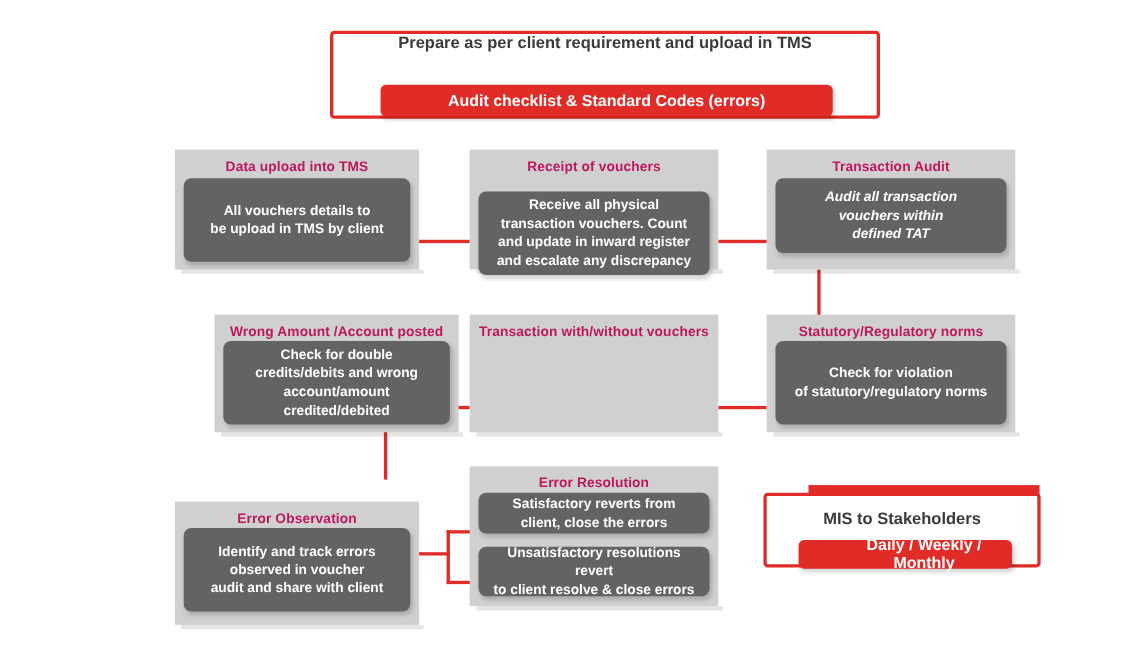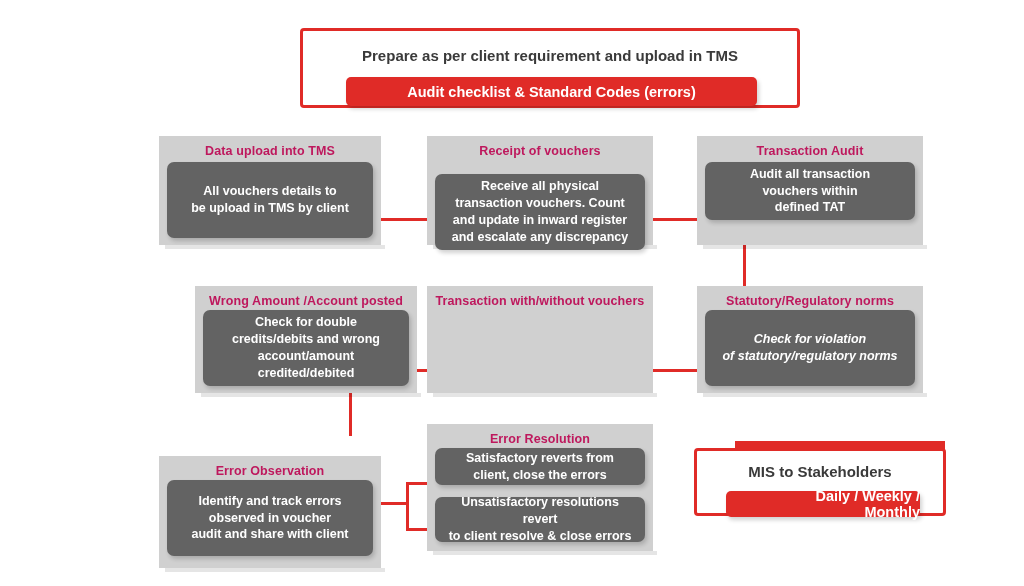--- a/index.html
+++ b/index.html
@@ -94,53 +94,53 @@
     font-weight: 700;
     color: #3a3a3a;
     line-height: 1.2;
   }
   .redcard-band {
     position: absolute;
     background: #e02b27;
     border-radius: 5px;
     color: #ffffff;
     font-weight: 700;
-    text-align: right;
+    text-align: center;
     display: flex;
     align-items: center;
     justify-content: center;
     box-sizing: border-box;
     box-shadow: 2px 3px 4px rgba(0,0,0,0.18);
   }
 
   
   .redbar {
     position: absolute;
     background: #e02b27;
     z-index: 4;
   }
 
   
   #hdr-card      { left: 300px; top: 28px;  width: 500px; height: 80px; }
-  #hdr-title     { padding-top: 16px; }
+  #hdr-title     { }
   #hdr-band      { left: 43px; top: 46px; width: 411px; height: 29px; font-size: 14.5px; }
 
   #c1 { left: 159px; top: 136px; width: 222px; height: 109px; }
   #c1 .card-body { top: 26px; height: 76px; }
   #c2 { left: 427px; top: 136px; width: 226px; height: 109px; }
   #c2 .card-body { top: 26px; height: 76px; margin-top: 12px; }
   #c3 { left: 697px; top: 136px; width: 226px; height: 109px; }
-  #c3 .card-body { top: 26px; height: 58px; }
+  #c3 .card-body { top: 26px; height: 68px; font-style: italic; }
 
   #c4 { left: 159px; top: 286px; width: 222px; height: 107px; margin-left: 36px; }
   #c4 .card-body { top: 24px; height: 76px; }
   #c5 { left: 427px; top: 286px; width: 226px; height: 107px; }
   #c5 .card-body { top: 24px; height: 76px; }
   #c6 { left: 697px; top: 286px; width: 226px; height: 107px; }
-  #c6 .card-body { top: 24px; height: 76px; font-style: italic; }
+  #c6 .card-body { top: 24px; height: 76px; }
 
   #c7 { left: 159px; top: 456px; width: 222px; height: 112px; }
   #c7 .card-body { top: 24px; height: 76px; }
 
   #c8 { left: 427px; top: 424px; width: 226px; height: 127px; }
   #c8 .card-body.b1 { top: 24px; height: 37px; }
   #c8 .card-body.b2 { top: 73px; height: 45px; }
 
   #mis-card  { left: 694px; top: 448px; width: 252px; height: 68px; }
   #mis-title { padding-top: 12px; }

